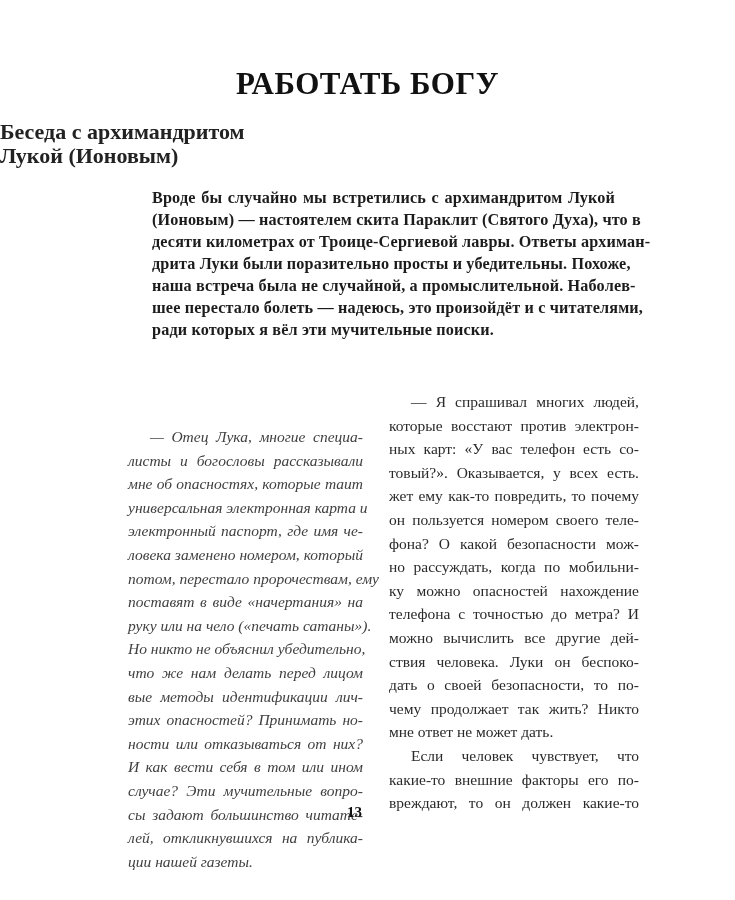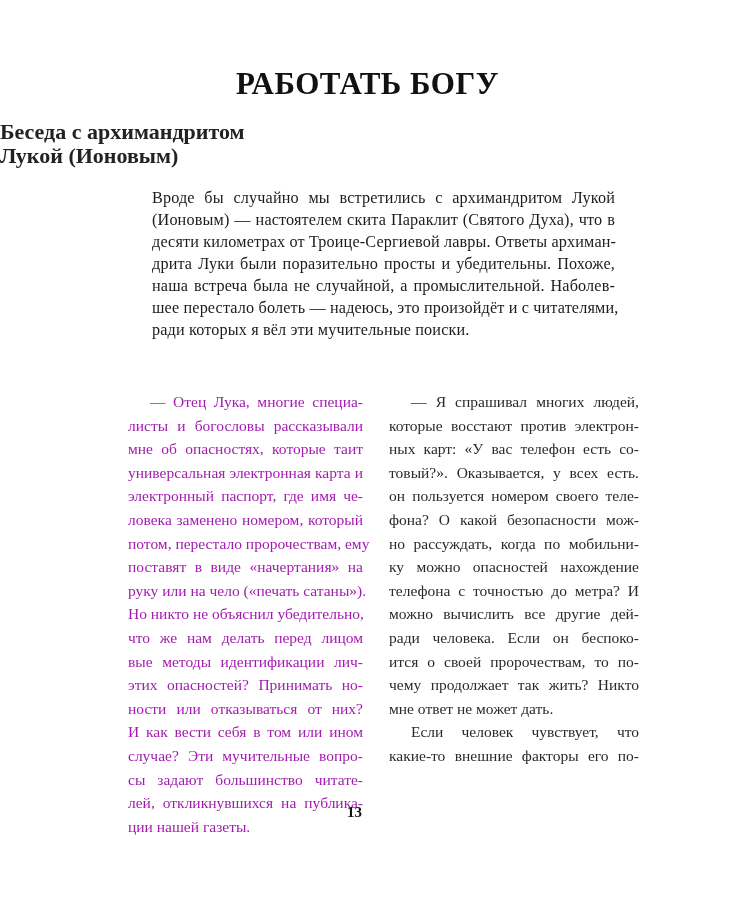--- a/index.html
+++ b/index.html
@@ -12,28 +12,28 @@
     .title {
       position: absolute; left: 0; top: 66px; width: 735px; text-align: center;
       font-weight: bold; font-size: 31px; letter-spacing: 0.5px; color: #111;
     }
     .subtitle {
       position: absolute; left: 0; top: 120px; width: 735px; text-align: left;
       font-weight: bold; font-size: 22px; line-height: 24px; color: #222;
     }
     .lead {
       position: absolute; left: 130px; top: 187px; width: 485px;
-      font-weight: normal; font-size: 16.2px; line-height: 22px; color: #1c1c1c;
+      font-weight: bold; font-size: 16.2px; line-height: 22px; color: #1c1c1c;
       text-align: justify; text-indent: 22px; letter-spacing: 0.15px;
     }
     .col {
       position: absolute; top: 390px; width: 235px;
       font-size: 15.5px; line-height: 23.6px; text-align: justify; color: #2a2a2a;
     }
-    .col-left { left: 128px; color: #a21caf; }
+    .col-left { left: 128px; font-style: italic; color: #404040; margin-top: 35px; }
     .col-right { left: 389px; width: 250px; }
     .line { display: block; text-align: justify; text-align-last: justify; white-space: nowrap; }
     .line.last { text-align-last: left; }
     .line.indent { padding-left: 22px; }
     .footer-journal {
       position: absolute; left: 130px; top: 809px;
       font-family: "Liberation Sans", "DejaVu Sans", sans-serif;
       font-size: 10px; line-height: 12px; color: #555;
     }
     .page-number {
@@ -82,28 +82,30 @@
     <span class="line">сы задают большинство читате-</span>
     <span class="line">лей, откликнувшихся на публика-</span>
     <span class="line last">ции нашей газеты.</span>
   </div>
 
   <div class="col col-right">
     <span class="line indent">— Я спрашивал многих людей,</span>
     <span class="line">которые восстают против электрон-</span>
     <span class="line">ных карт: «У вас телефон есть со-</span>
     <span class="line">товый?». Оказывается, у всех есть.</span>
+    <span class="line">жет ему как-то повредить, то почему</span>
     <span class="line">он пользуется номером своего теле-</span>
     <span class="line">фона? О какой безопасности мож-</span>
     <span class="line">но рассуждать, когда по мобильни-</span>
     <span class="line">ку можно опасностей нахождение</span>
     <span class="line">телефона с точностью до метра? И</span>
     <span class="line">можно вычислить все другие дей-</span>
-    <span class="line">ради человека. Если он беспоко-</span>
-    <span class="line">ится о своей пророчествам, то по-</span>
+    <span class="line">ствия человека. Луки он беспоко-</span>
+    <span class="line">дать о своей безопасности, то по-</span>
     <span class="line">чему продолжает так жить? Никто</span>
     <span class="line last">мне ответ не может дать.</span>
     <span class="line indent">Если человек чувствует, что</span>
     <span class="line">какие-то внешние факторы его по-</span>
+    <span class="line">вреждают, то он должен какие-то</span>
   </div>
 
   <div class="page-number">13</div>
 </div>
 
 </body></html>

